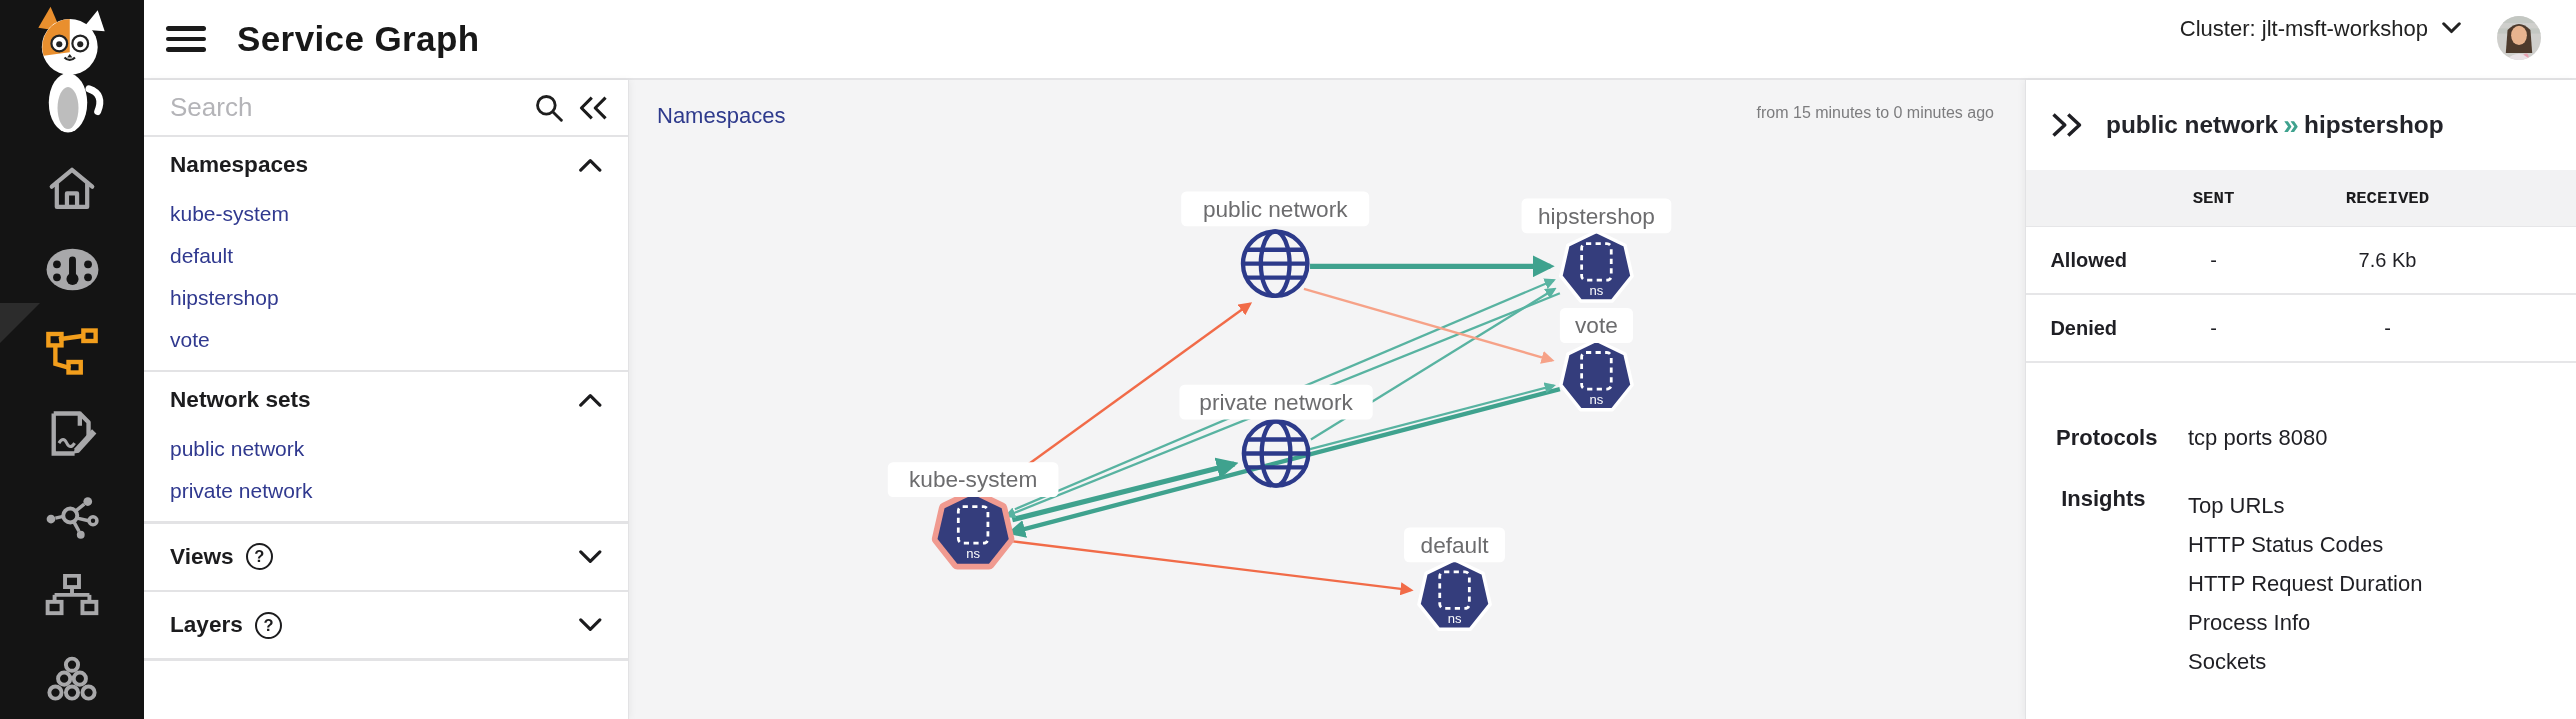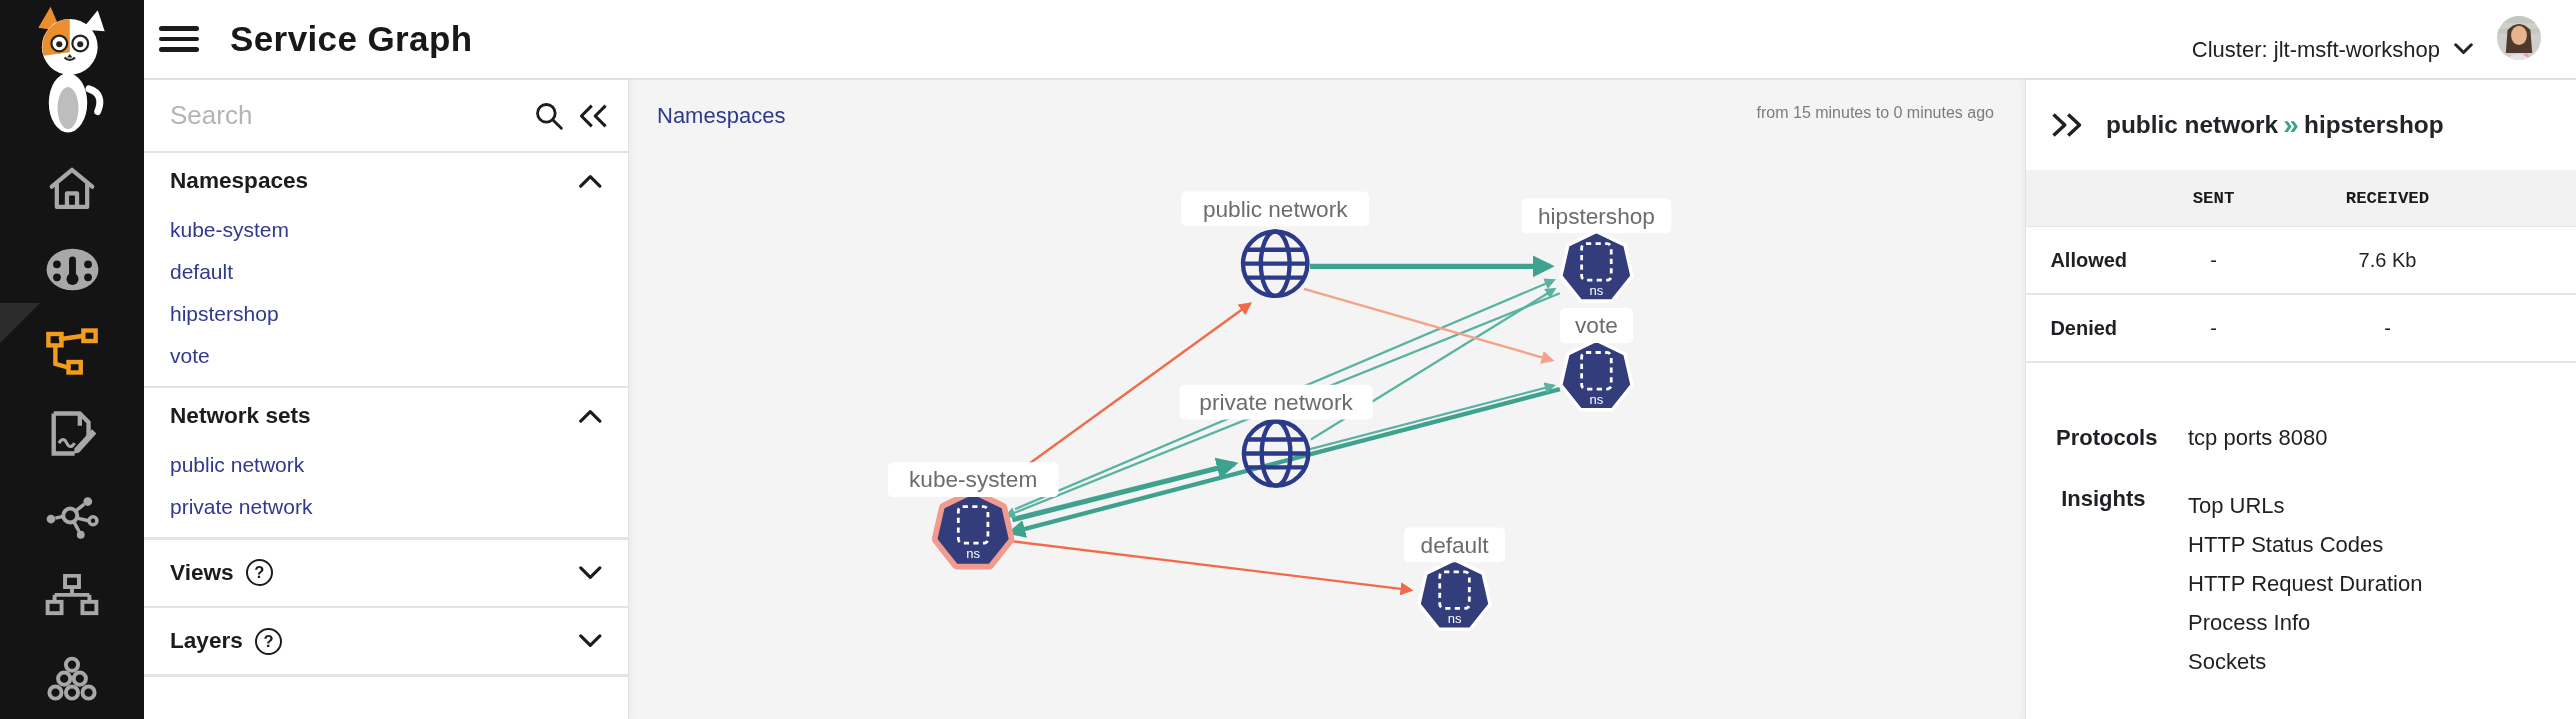--- a/index.html
+++ b/index.html
@@ -11,33 +11,33 @@
   .rail { width:144px; height:719px; background:#141414; position:relative; flex:none; }
   .rail-logo { position:absolute; top:5.2px; left:19px; }
   .rail-icons { position:absolute; top:146px; left:0; width:144px; }
   .rail-ic { width:144px; height:82px; display:flex; align-items:center; justify-content:center; cursor:pointer; position:relative; }
   .active-wedge { position:absolute; left:0; top:303px; width:0; height:0;
                   border-top:40px solid #2c2c2c; border-right:40px solid transparent; }
 
   
   .main { flex:1; display:flex; flex-direction:column; height:719px; }
   .topbar { height:80px; background:#fff; border-bottom:2.6px solid #e4e4e6;
-            display:flex; align-items:center; padding:0 35px 0 15px; flex:none; }
+            display:flex; align-items:center; padding:0 35px 0 22px; flex:none; }
   .burger { width:40px; cursor:pointer; margin-right:31px; }
   .burger div { height:4.4px; background:#1b1b1b; border-radius:2.6px; margin:6.1px 0; }
   .app-title { font-size:35px; font-weight:700; color:#181818; letter-spacing:0.4px; }
-  .topbar-right { margin-left:auto; display:flex; align-items:flex-end; gap:24px; }
+  .topbar-right { margin-left:auto; display:flex; align-items:flex-start; gap:36px; }
   .cluster-sel { display:flex; align-items:center; gap:14px; font-size:22px; color:#222; cursor:pointer; }
 
   .content { flex:1; display:flex; min-height:0; }
 
   
   .lpanel { width:485px; background:#fff; flex:none; border-right:0.9px solid #e2e2e4;
             box-shadow:1.7px 0 7px rgba(0,0,0,.05); z-index:2; }
-  .search-row { height:73px; display:flex; align-items:center; padding:0 19px 0 26px;
+  .search-row { height:57px; display:flex; align-items:center; padding:0 19px 0 26px;
                 border-bottom:2.6px solid #e3e3e5; }
   .search-row input { flex:1; border:none; outline:none; font-size:26px; color:#333;
                       font-family:"Liberation Sans",sans-serif; background:transparent; }
   .search-row input::placeholder { color:#b4b4b8; }
   .sr-ic { margin-left:14px; cursor:pointer; display:flex; align-items:center; }
   .lp-head { height:56px; display:flex; align-items:center; padding:0 26px;
              font-size:22.6px; font-weight:700; color:#1c1c1e; cursor:pointer; }
   .lp-head.tall { height:66px; }
   .lp-head .chev { margin-left:auto; display:flex; }
   .helpc { width:27px; height:27px; border:2.2px solid #1c1c1e; border-radius:50%;

